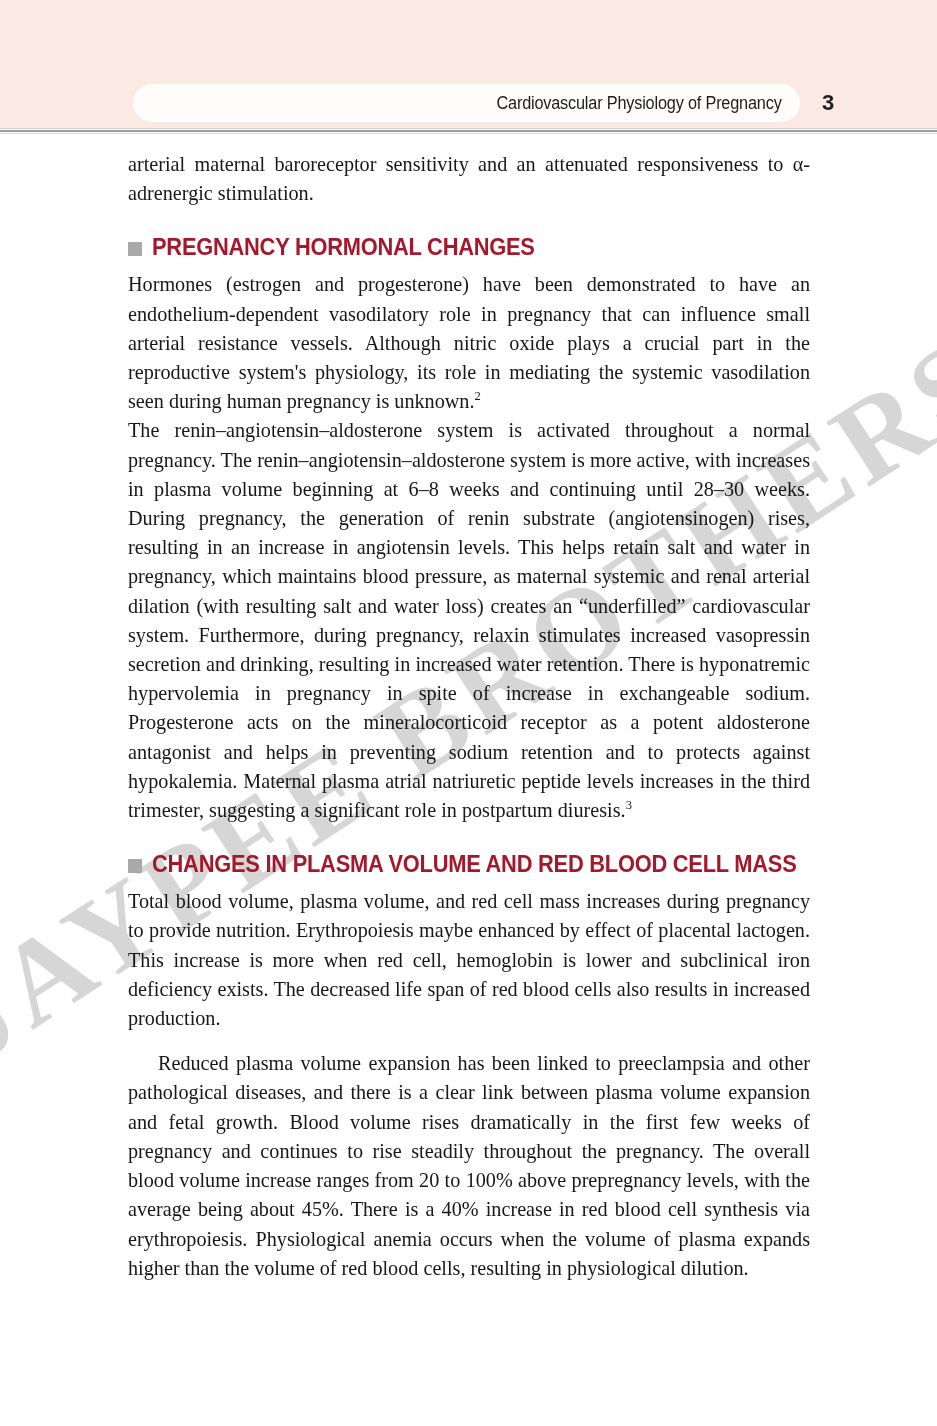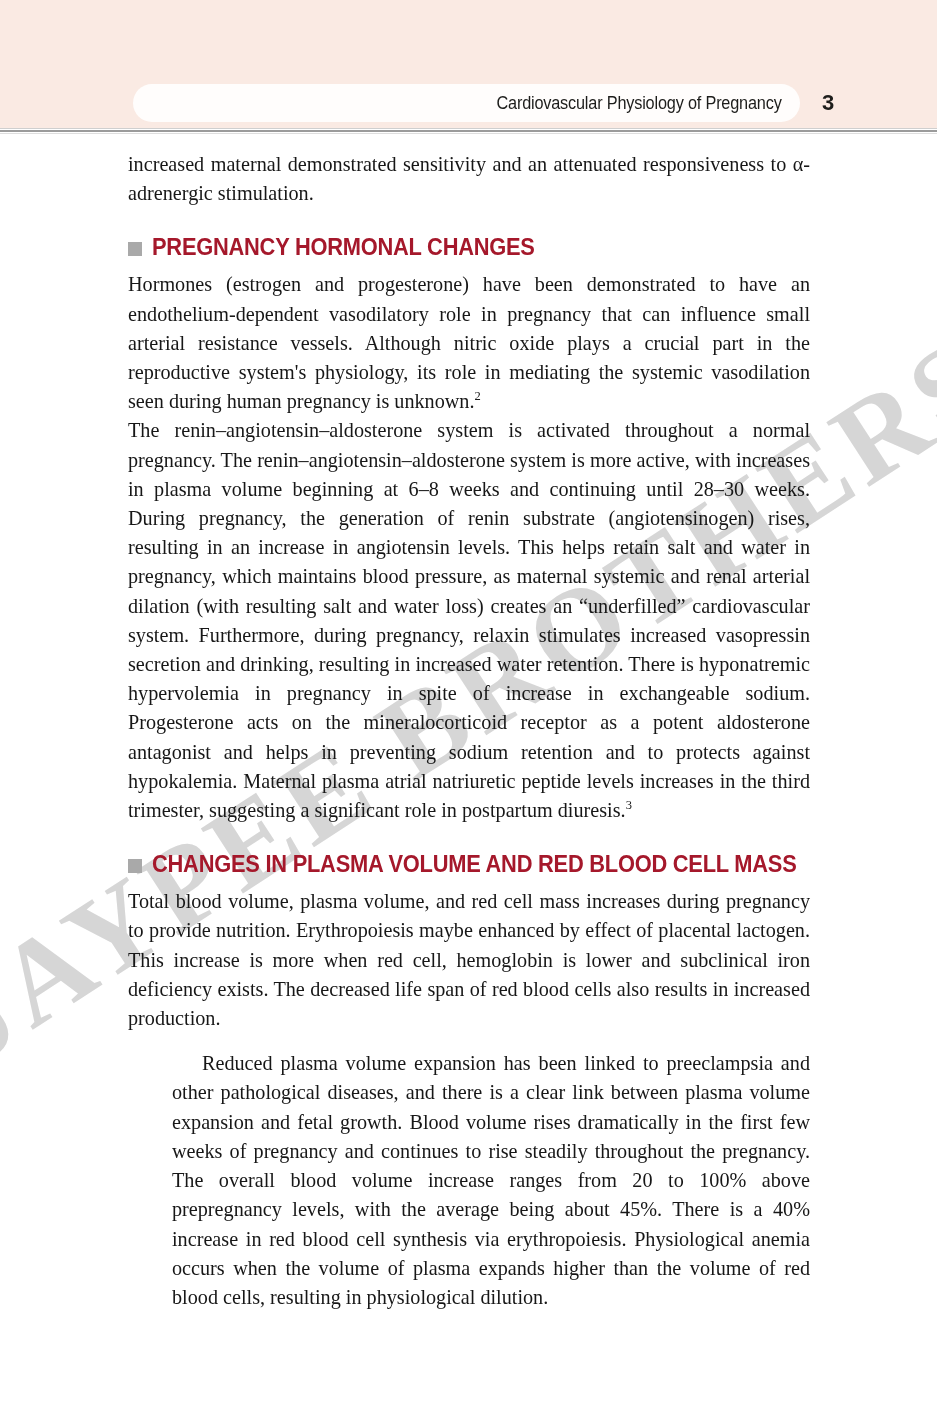--- a/index.html
+++ b/index.html
@@ -129,21 +129,20 @@
     margin: 0 0 0 0;
     font-size: 20.2px;
     line-height: 29.2px;
     text-align: justify;
     text-justify: inter-word;
     color: #171717;
     hyphens: none;
   }
   p.body-par.indent-first {
     text-indent: 30px;
-    margin-left: 44px;
   }
   p.tight-after { margin-bottom: 16px; }
 
   h2.section-head {
     margin: 0;
     padding: 26px 0 9px 0;
     font-family: "Liberation Sans", "DejaVu Sans", sans-serif;
     font-size: 23px;
     font-weight: bold;
     letter-spacing: -0.25px;
@@ -186,21 +185,21 @@
     <div class="page-number">3</div>
   </div>
   <div class="header-rule-top"></div>
   <div class="header-rule-mid"></div>
   <div class="header-rule-bottom"></div>
 
   <div class="watermark">JAYPEE BROTHERS</div>
 
   <div class="content">
 
-    <p class="body-par">increased maternal demonstrated sensitivity and an attenuated responsiveness to α-adrenergic stimulation.</p>
+    <p class="body-par">arterial maternal baroreceptor sensitivity and an attenuated responsiveness to α-adrenergic stimulation.</p>
 
     <h2 class="section-head">
       <span class="bullet-sq"></span>
       <span class="head-text">PREGNANCY HORMONAL CHANGES</span>
     </h2>
     <p class="body-par"><span>Hormones (estrogen and progesterone) have been demonstrated to have an endothelium-dependent vasodilatory role in pregnancy that can influence small arterial resistance vessels. Although nitric oxide plays a crucial part in the reproductive system's physiology, its role in mediating the systemic vasodilation seen during human pregnancy is unknown.</span><sup>2</sup></p>
 
     <p class="body-par"><span>The renin–angiotensin–aldosterone system is activated throughout a normal pregnancy. The renin–angiotensin–aldosterone system is more active, with increases in plasma volume beginning at 6–8 weeks and continuing until 28–30 weeks. During pregnancy, the generation of renin substrate (angiotensinogen) rises, resulting in an increase in angiotensin levels. This helps retain salt and water in pregnancy, which maintains blood pressure, as maternal systemic and renal arterial dilation (with resulting salt and water loss) creates an “underfilled” cardiovascular system. Furthermore, during pregnancy, relaxin stimulates increased vasopressin secretion and drinking, resulting in increased water retention. There is hyponatremic hypervolemia in pregnancy in spite of increase in exchangeable sodium. Progesterone acts on the mineralocorticoid receptor as a potent aldosterone antagonist and helps in preventing sodium retention and to protects against hypokalemia. Maternal plasma atrial natriuretic peptide levels increases in the third trimester, suggesting a significant role in postpartum diuresis.</span><sup>3</sup></p>
 
     <h2 class="section-head">

